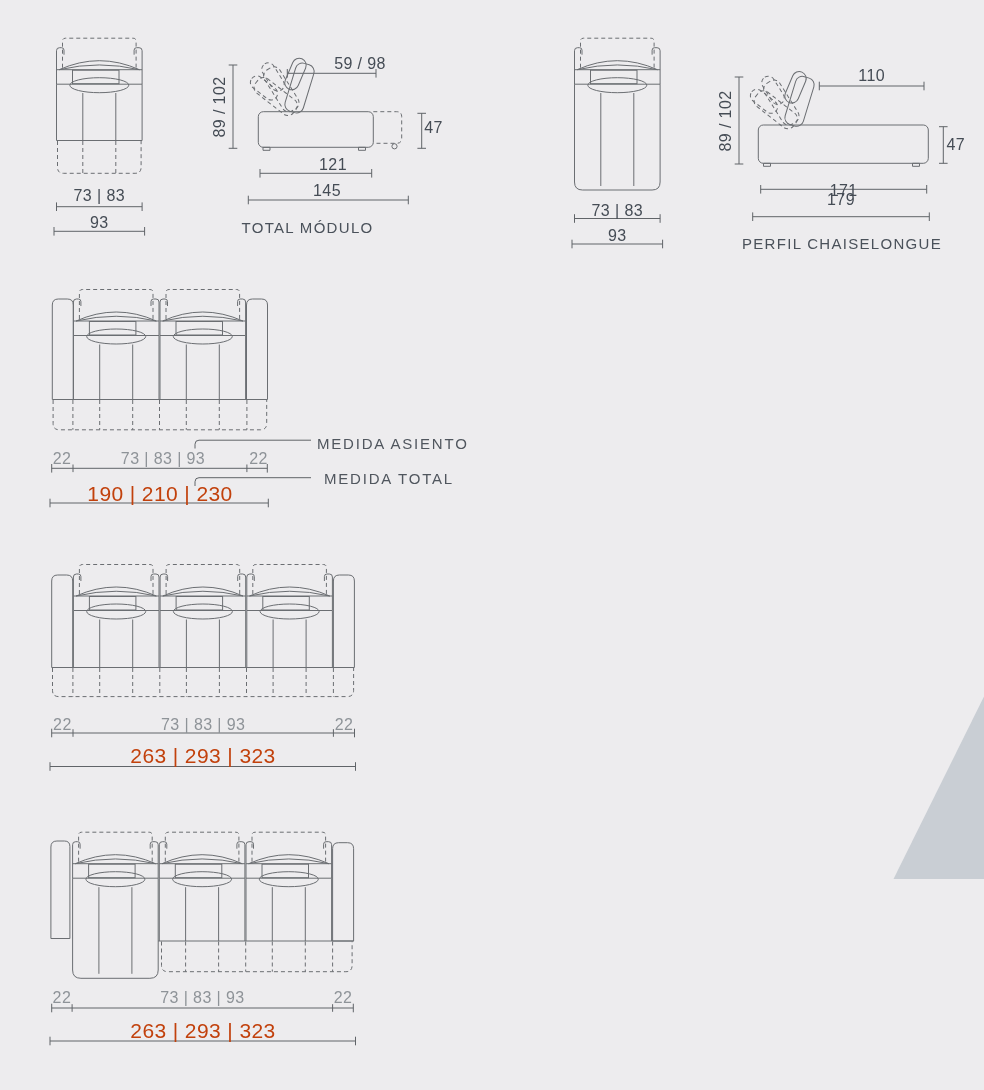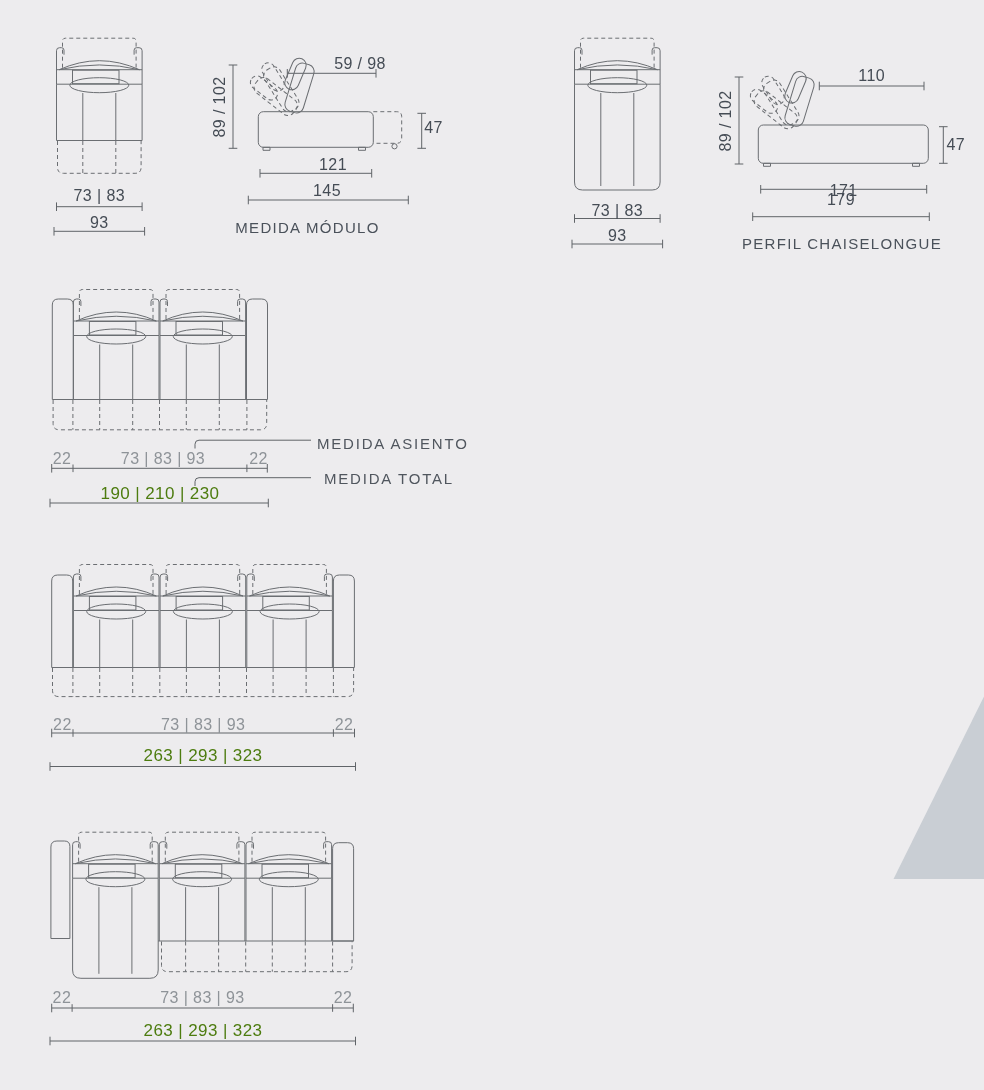--- a/index.html
+++ b/index.html
@@ -17,21 +17,21 @@
   .lbl{
     position:absolute;
     transform:translate(-50%,-50%);
     white-space:nowrap;
     color:#454c55;
     font-size:16px;
     letter-spacing:.4px;
   }
   .lbl.rot{transform:translate(-50%,-50%) rotate(-90deg);}
   .lbl.gray{color:#8e9398;}
-  .lbl.total{color:#4d7c0f;font-size:17px;}
+  .lbl.total{color:#c2410c;font-size:21px;}
   .lbl.caption{font-size:15px;letter-spacing:1.3px;color:#4a515a;}
   .lbl.medida{
     transform:translate(0,-50%);
     font-size:15px;letter-spacing:1.8px;color:#50565e;
   }
 </style>
 </head>
 <body>
 
 <div class="canvas">
@@ -147,21 +147,21 @@
   </svg>
 
   <div class="lbl" style="left:99.3px;top:196px;">73 | 83</div>
   <div class="lbl" style="left:99.3px;top:222.5px;">93</div>
 
   <div class="lbl" style="left:360px;top:64px;">59 / 98</div>
   <div class="lbl rot" style="left:220px;top:106.5px;">89 / 102</div>
   <div class="lbl" style="left:433.5px;top:127.5px;">47</div>
   <div class="lbl" style="left:316px;top:164.5px;margin-left:17px;">121</div>
   <div class="lbl" style="left:327px;top:191px;">145</div>
-  <div class="lbl caption" style="left:307.5px;top:226.5px;">MEDIDA MÓDULO</div>
+  <div class="lbl caption" style="left:307.5px;top:226.5px;">TOTAL MÓDULO</div>
 
   <div class="lbl" style="left:617.3px;top:210.5px;">73 | 83</div>
   <div class="lbl" style="left:617.3px;top:235.5px;">93</div>
 
   <div class="lbl" style="left:871.7px;top:75.5px;">110</div>
   <div class="lbl rot" style="left:726px;top:120.5px;">89 / 102</div>
   <div class="lbl" style="left:955.7px;top:144.5px;">47</div>
   <div class="lbl" style="left:843.7px;top:191px;">171</div>
   <div class="lbl" style="left:841px;top:200px;">179</div>
   <div class="lbl caption" style="left:842px;top:242.5px;text-align:right;">PERFIL CHAISELONGUE</div>

